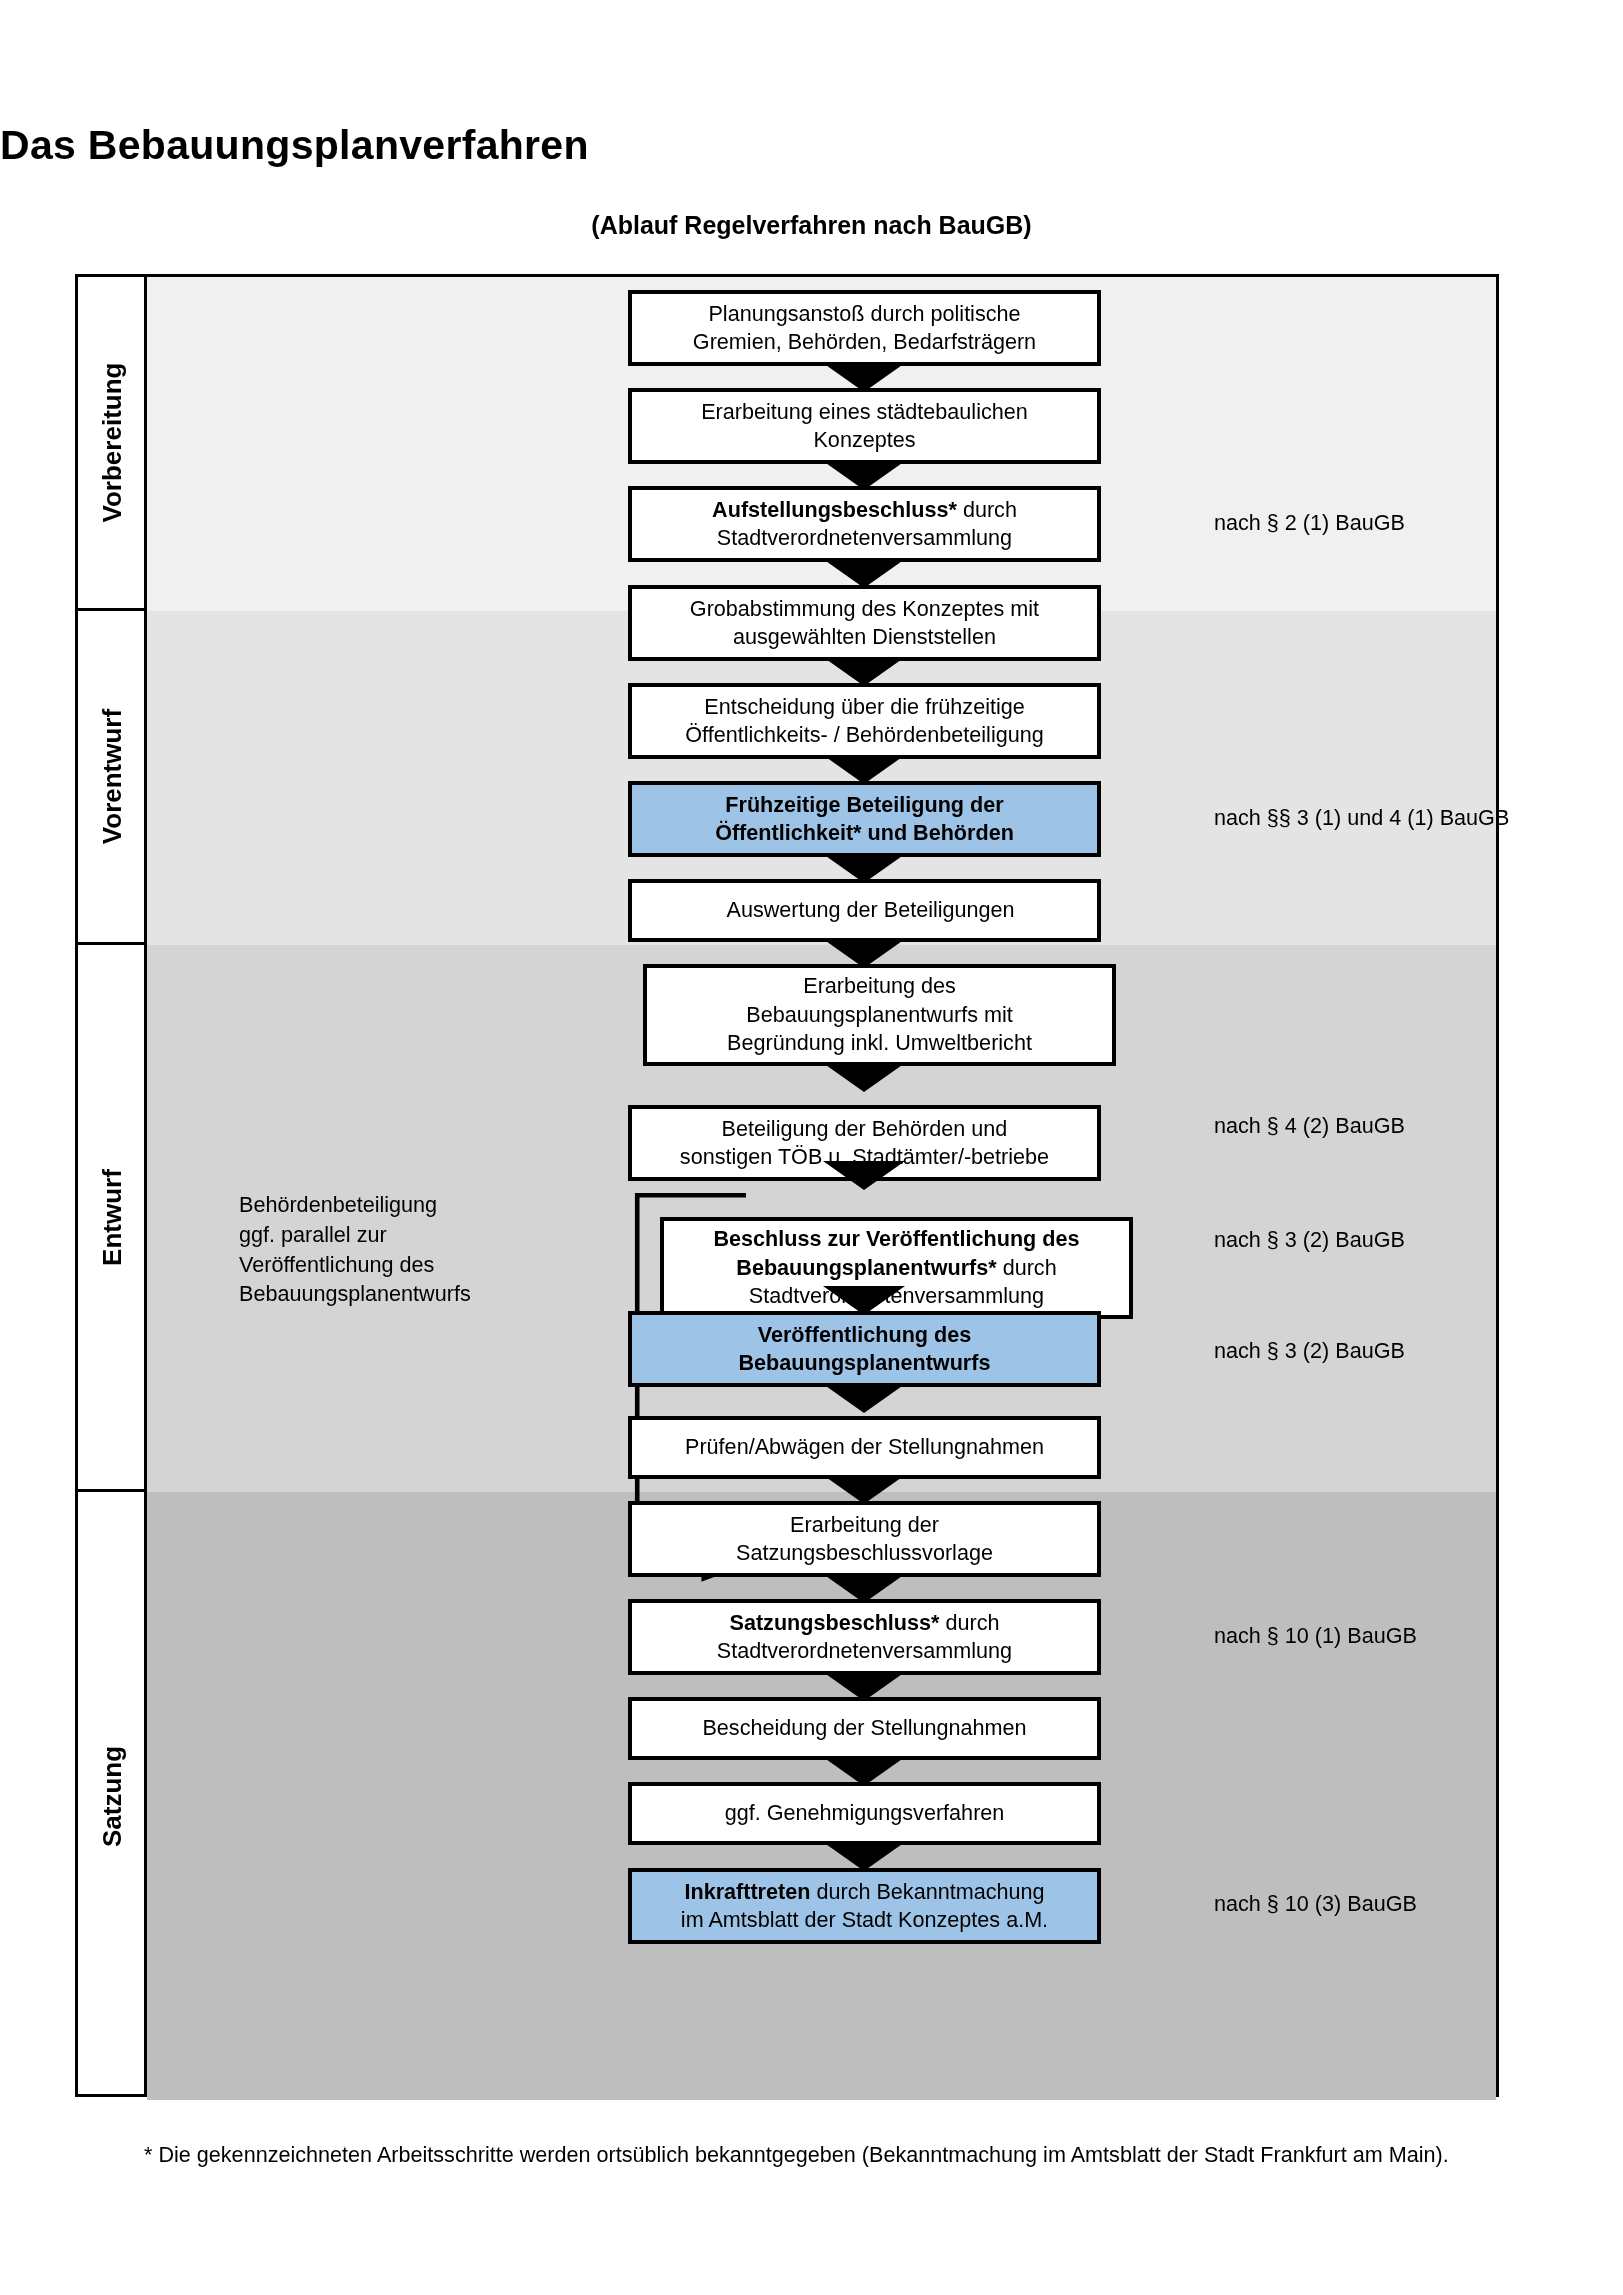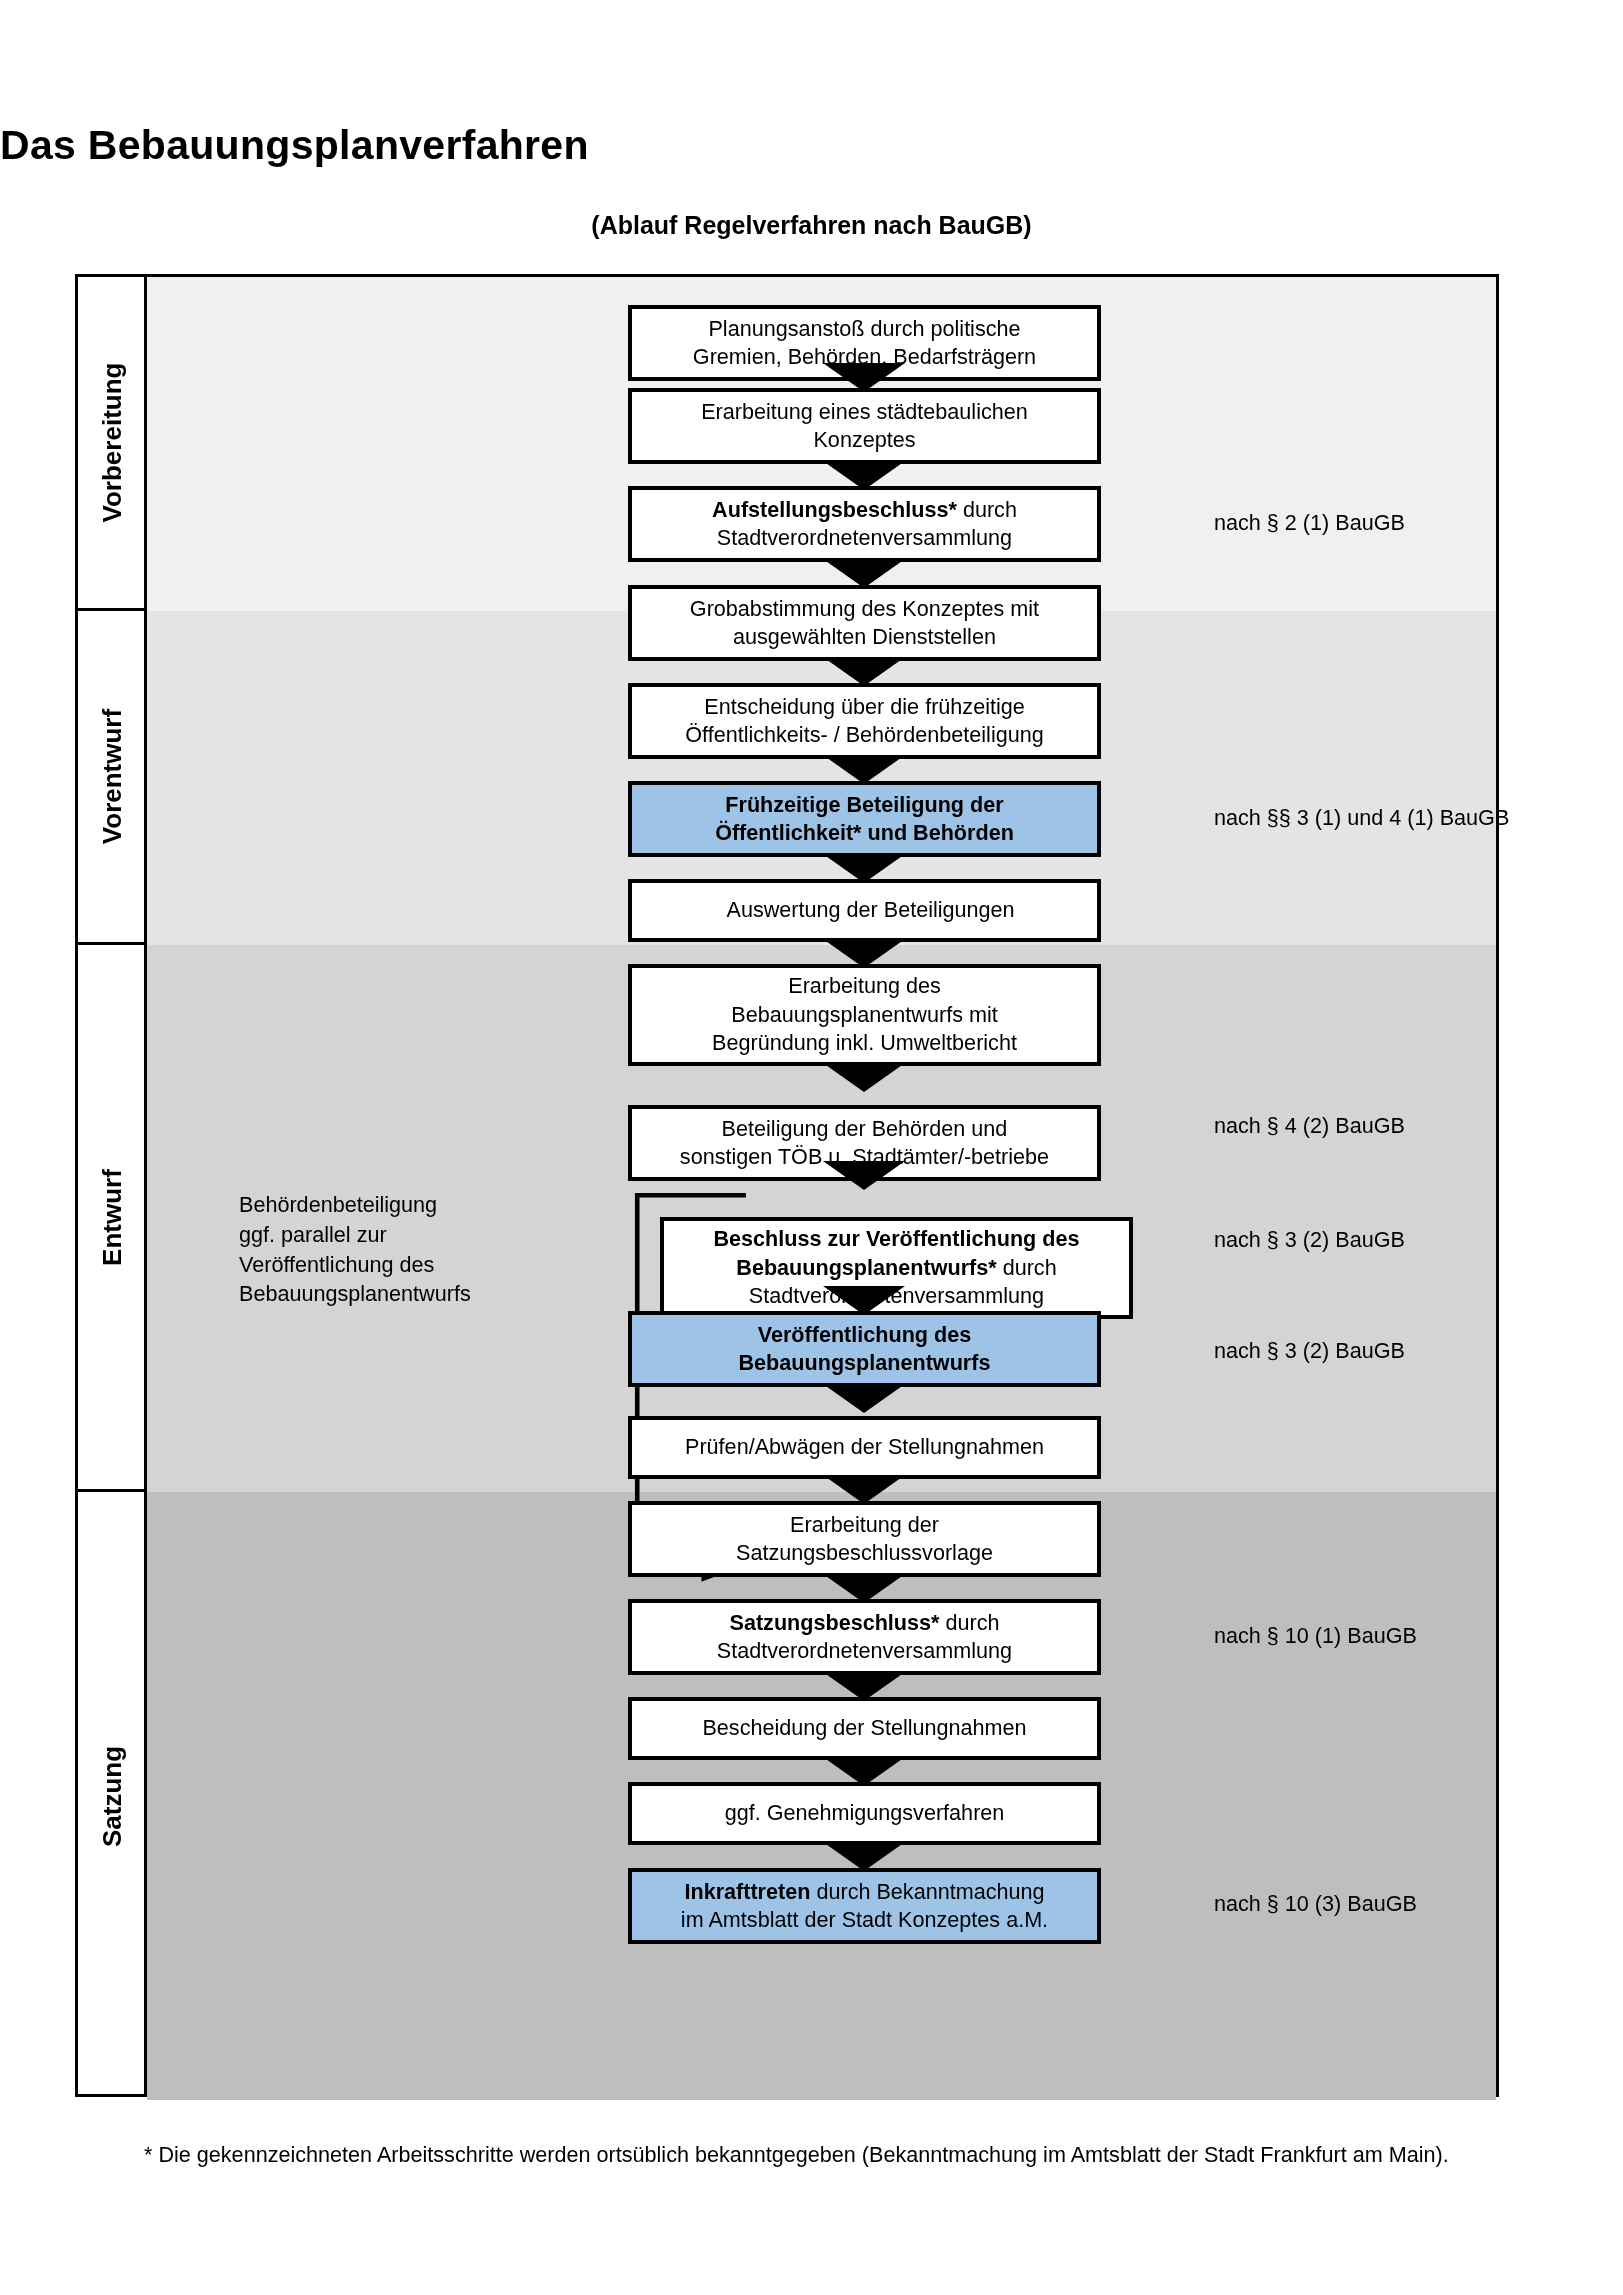--- a/index.html
+++ b/index.html
@@ -132,21 +132,21 @@
         <polygon points="112,558 166,578 112,598" fill="#000"></polygon>
       </svg>
 
       <div class="sidenote" style="top:913px;">
         <div>Behördenbeteiligung</div>
         <div>ggf. parallel zur</div>
         <div>Veröffentlichung des</div>
         <div>Bebauungsplanentwurfs</div>
       </div>
 
-      <div class="fbox" style="top:28px;height:76px;">
+      <div class="fbox" style="top:13px;height:76px;">
         <div style="white-space:pre-line">Planungsanstoß durch politische
 Gremien, Behörden, Bedarfsträgern</div>
       </div>
       <div class="arrow" style="left:676px;top:86px;"></div>
 
       <div class="fbox" style="top:111px;height:76px;">
         <div style="white-space:pre-line">Erarbeitung eines städtebaulichen
 Konzeptes</div>
       </div>
       <div class="arrow" style="left:676px;top:184px;"></div>
@@ -175,21 +175,21 @@
         <div style="white-space:pre-line">Frühzeitige Beteiligung der
 Öffentlichkeit* und Behörden</div>
       </div>
       <div class="arrow" style="left:676px;top:577px;"></div>
 
       <div class="fbox" style="top:602px;height:63px;padding-left:20px;">
         <div style="white-space:pre-line">Auswertung der Beteiligungen</div>
       </div>
       <div class="arrow" style="left:676px;top:662px;"></div>
 
-      <div class="fbox" style="top:687px;height:102px;">
+      <div class="fbox" style="top:687px;height:102px;margin-left:15px;">
         <div style="white-space:pre-line">Erarbeitung des
 Bebauungsplanentwurfs mit
 Begründung inkl. Umweltbericht</div>
       </div>
       <div class="arrow" style="left:676px;top:786px;"></div>
 
       <div class="fbox" style="top:828px;height:76px;">
         <div style="white-space:pre-line">Beteiligung der Behörden und
 sonstigen TÖB u. Stadtämter/-betriebe</div>
       </div>

